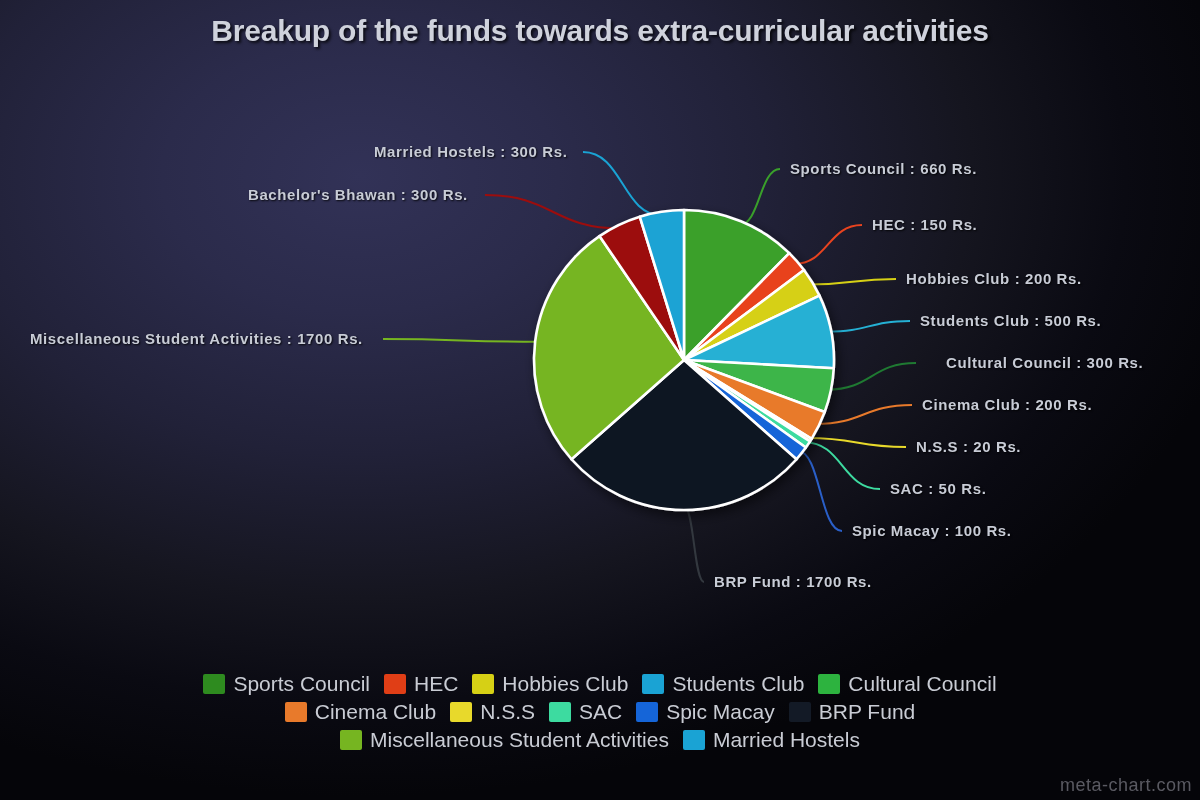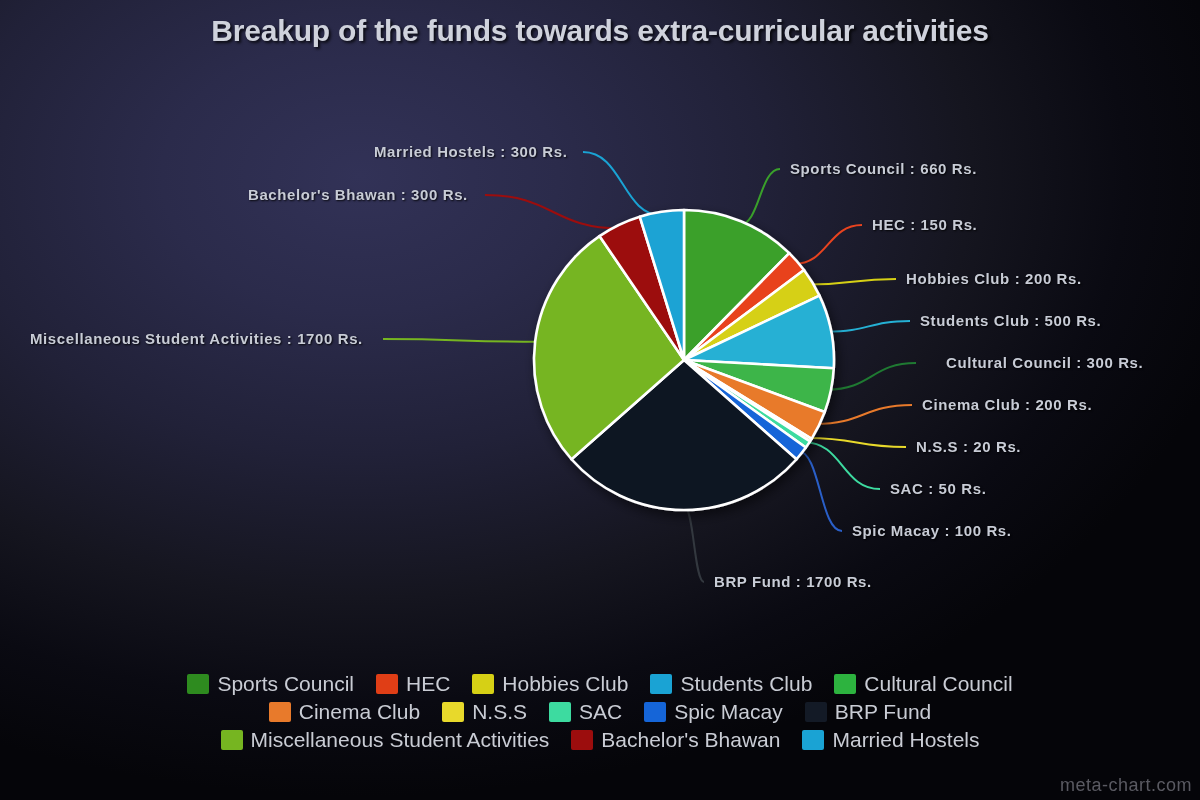--- a/index.html
+++ b/index.html
@@ -66,21 +66,21 @@
     display: flex;
     flex-direction: column;
     align-items: center;
     gap: 4px;
   }
   .legend-row {
     display: flex;
     flex-direction: row;
     align-items: center;
     justify-content: center;
-    gap: 22px;
+    gap: 14px;
   }
   .legend-item {
     display: flex;
     flex-direction: row;
     align-items: center;
     gap: 8px;
   }
   .legend-swatch {
     width: 22px;
     height: 20px;
@@ -210,24 +210,20 @@
           <span class="legend-swatch" style="background: rgb(19, 26, 38);"></span>
           <span class="legend-label">BRP Fund</span>
         </div>
       </div>
       <div class="legend-row">
         <div class="legend-item">
           <span class="legend-swatch" style="background: rgb(118, 181, 33);"></span>
           <span class="legend-label">Miscellaneous Student Activities</span>
         </div>
         <div class="legend-item">
-          <span class="legend-swatch" style="background: rgb(156, 13, 13);"></span>
-          <span class="legend-label">Bachelor's Bhawan</span>
-        </div>
-        <div class="legend-item">
           <span class="legend-swatch" style="background: rgb(26, 163, 212);"></span>
           <span class="legend-label">Married Hostels</span>
         </div>
       </div>
     </div>
 
   <div id="watermark">meta-chart.com</div>
 </div>
 
 </body></html>

